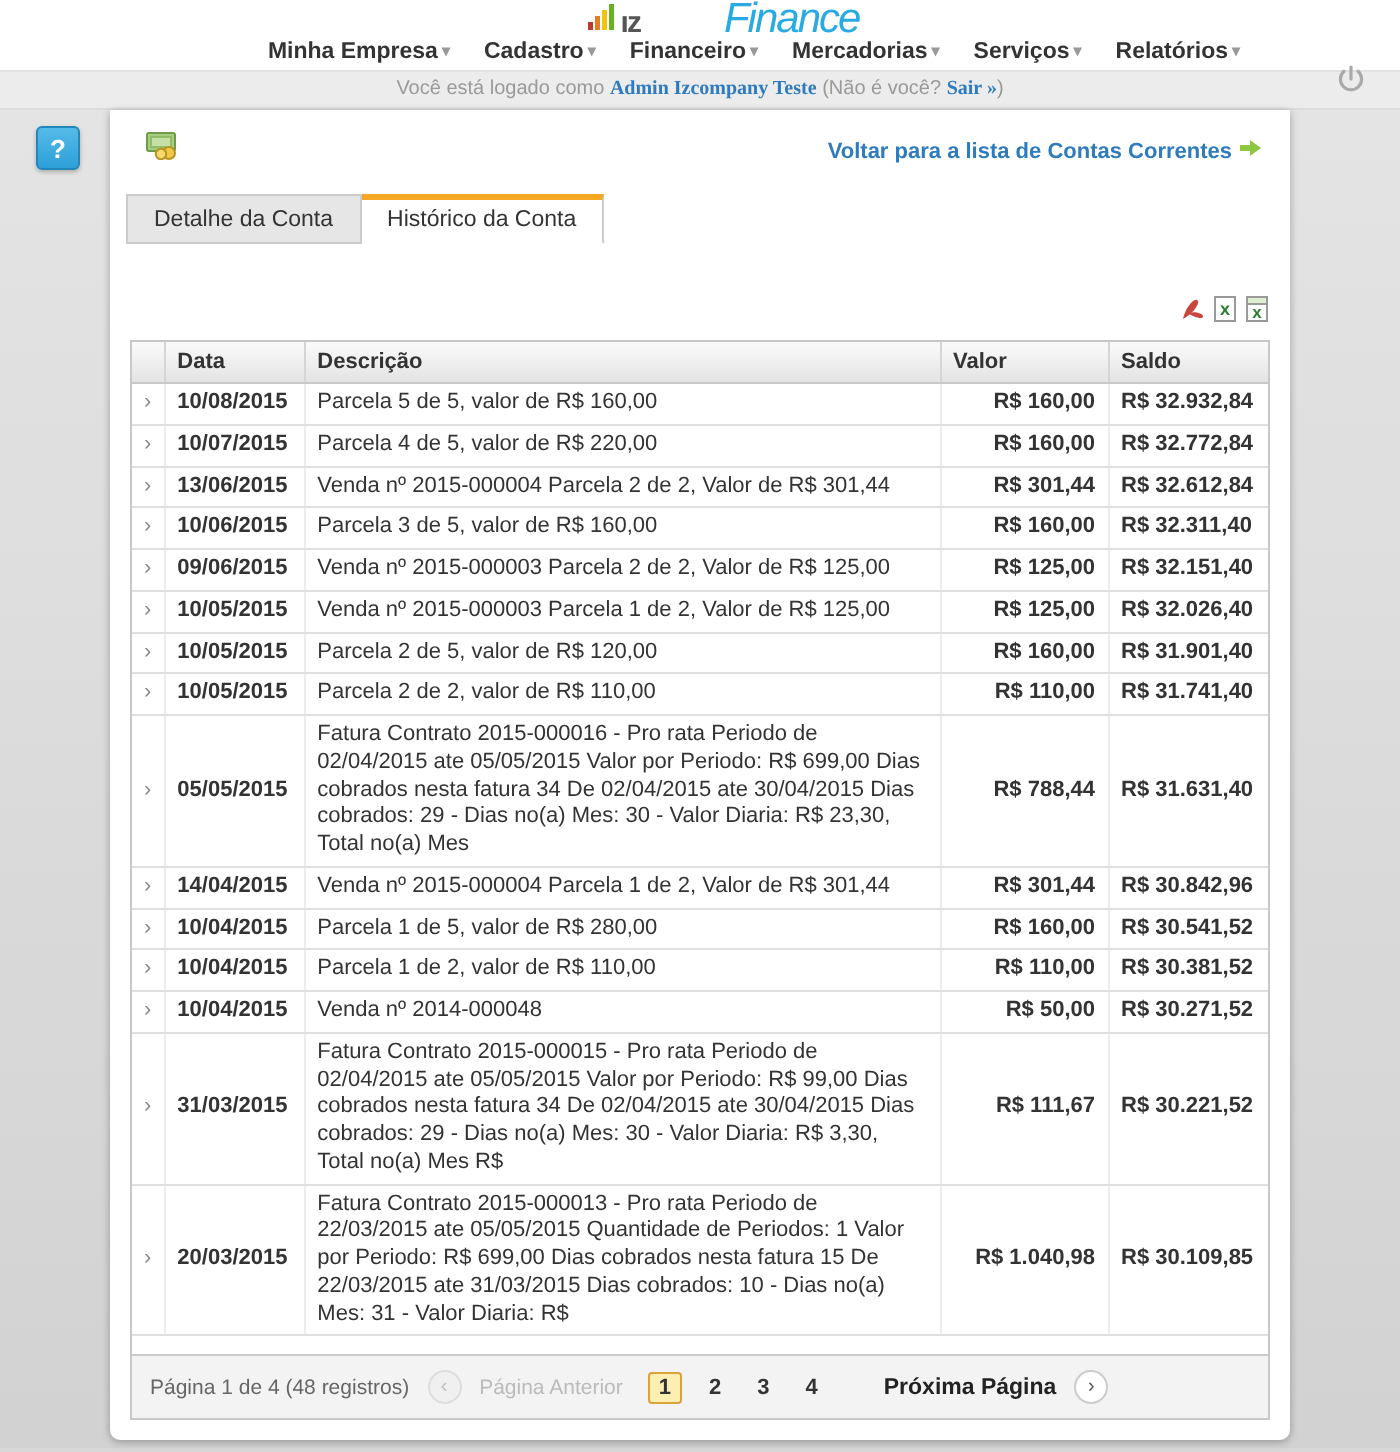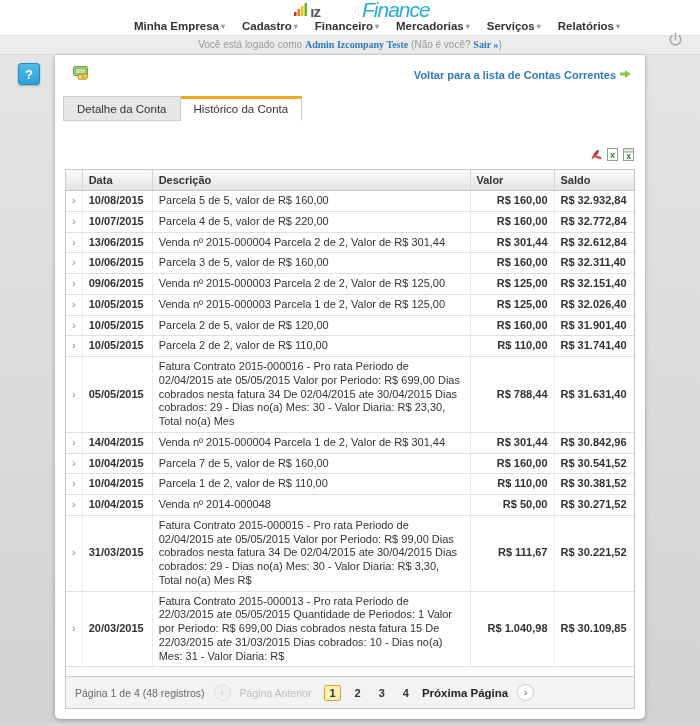--- a/index.html
+++ b/index.html
@@ -93,21 +93,21 @@
   }
   .pg-circle {
     width:17px; height:17px; border-radius:50%; border:1px solid #ccc; background:#fff;
     text-align:center; line-height:15px; color:#555; font-size:10px; cursor:pointer; flex:0 0 auto;
   }
   .pg-circle.disabled { background:#f0f0f0; border-color:#ddd; color:#c0c0c0; }
   .pg-prev-label { color:#bbb; }
   .pages { display:flex; gap:10px; align-items:center; margin-left:4px; }
   .page { font-size:11px; font-weight:bold; color:#333; cursor:pointer; padding:1px 4px; }
   .page.current { background:#fdeeb2; border:1px solid #d9a23a; border-radius:2px; }
-  .pg-next-label { color:#222; font-size:11.5px; font-weight:bold; margin-left:0; }
+  .pg-next-label { color:#222; font-size:11.5px; font-weight:bold; margin-left:20px; }
 </style>
 </head>
 <body>
 
 <div class="navbar">
   <div class="logo">
     <span>
       <svg width="14" height="13" viewBox="0 0 14 13">
         <rect x="0" y="9" width="2.5" height="4" fill="#c0392b"></rect>
         <rect x="3.5" y="6" width="2.5" height="7" fill="#e67e22"></rect>
@@ -268,21 +268,21 @@
               <tr>
                 <td class="c-expand">›</td>
                 <td class="c-date">14/04/2015</td>
                 <td class="c-desc">Venda nº 2015-000004 Parcela 1 de 2, Valor de R$ 301,44</td>
                 <td class="c-valor">R$ 301,44</td>
                 <td class="c-saldo">R$ 30.842,96</td>
               </tr>
               <tr>
                 <td class="c-expand">›</td>
                 <td class="c-date">10/04/2015</td>
-                <td class="c-desc">Parcela 7 de 5, valor de R$ 160,00</td>
+                <td class="c-desc">Parcela 1 de 5, valor de R$ 280,00</td>
                 <td class="c-valor">R$ 160,00</td>
                 <td class="c-saldo">R$ 30.541,52</td>
               </tr>
               <tr>
                 <td class="c-expand">›</td>
                 <td class="c-date">10/04/2015</td>
                 <td class="c-desc">Parcela 1 de 2, valor de R$ 110,00</td>
                 <td class="c-valor">R$ 110,00</td>
                 <td class="c-saldo">R$ 30.381,52</td>
               </tr>

